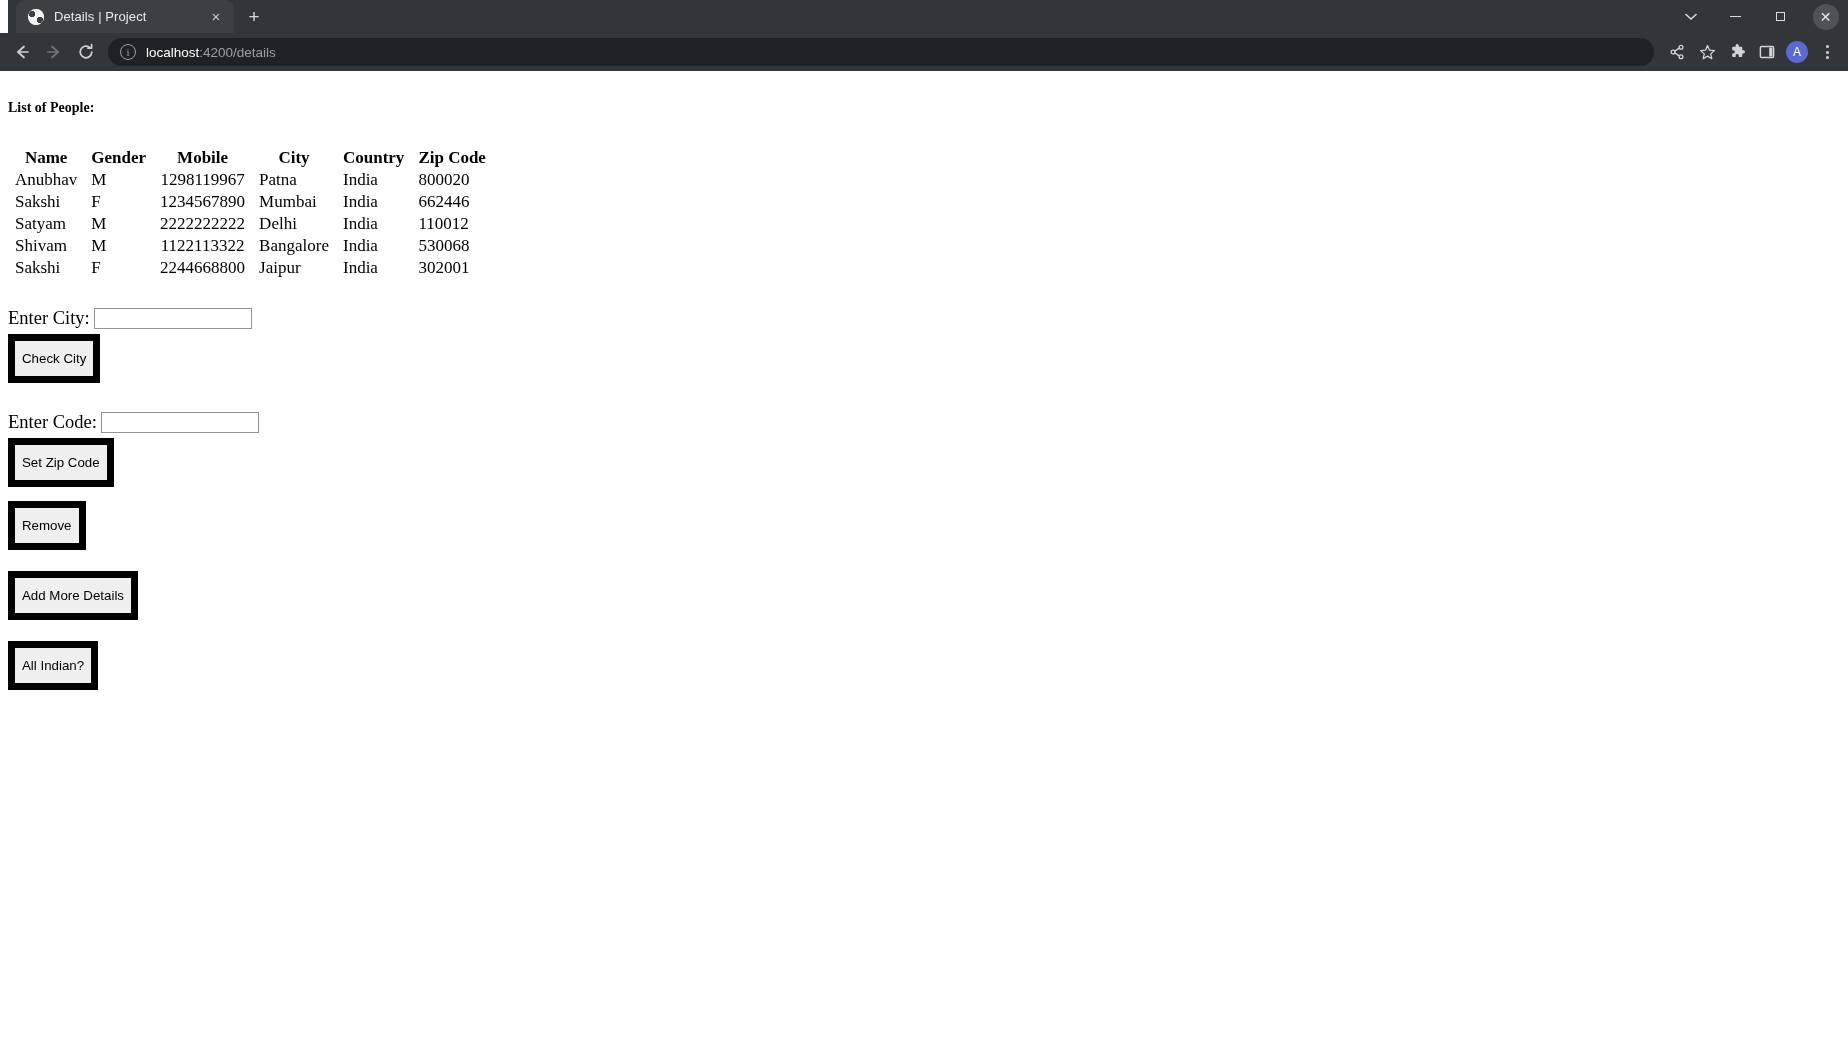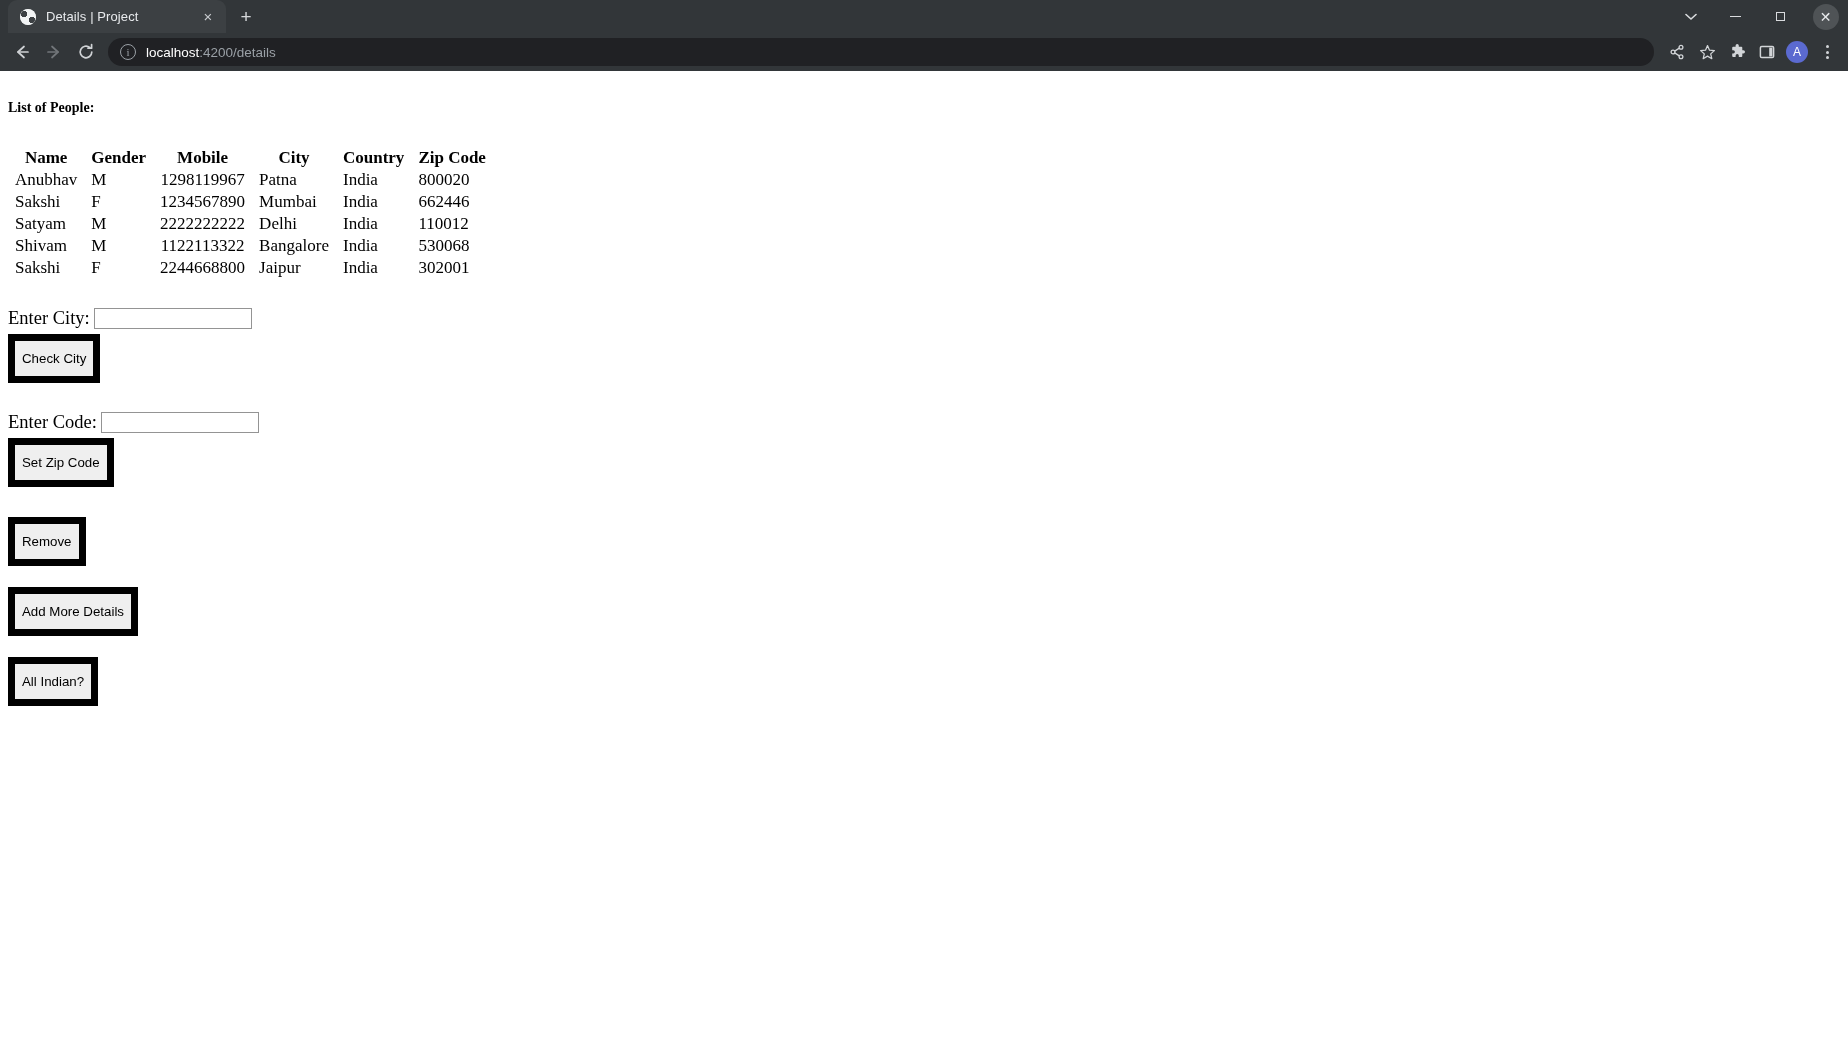--- a/index.html
+++ b/index.html
@@ -15,20 +15,21 @@
   .browser { width: 1848px; height: 1052px; display: flex; flex-direction: column; }
 
   .titlebar {
     height: 33px;
     background: #323639;
     display: flex;
     align-items: flex-end;
     position: relative;
     flex: 0 0 auto;
     font-family: "Liberation Sans", sans-serif;
+    margin-left: 8px;
   }
 
   .tab {
     margin-left: 8px;
     height: 33px;
     width: 218px;
     background: #3c4043;
     border-top-left-radius: 9px;
     border-top-right-radius: 9px;
     display: flex;
@@ -240,21 +241,21 @@
     font-size: 13.3px;
     color: #000;
     background: #efefef;
     border: 7px solid #000000;
     border-radius: 0;
     padding: 10px 7px;
     line-height: normal;
     display: inline-block;
   }
   .btn-row { margin-top: 5px; }
-  .btn-row.spaced { margin-top: 30px; }
+  .btn-row.spaced { margin-top: 14px; }
   .btn-row.spaced2 { margin-top: 21px; }
 </style>
 </head>
 <body>
 
 <div class="browser">
 
   <div class="titlebar">
 
     <div class="tab">

